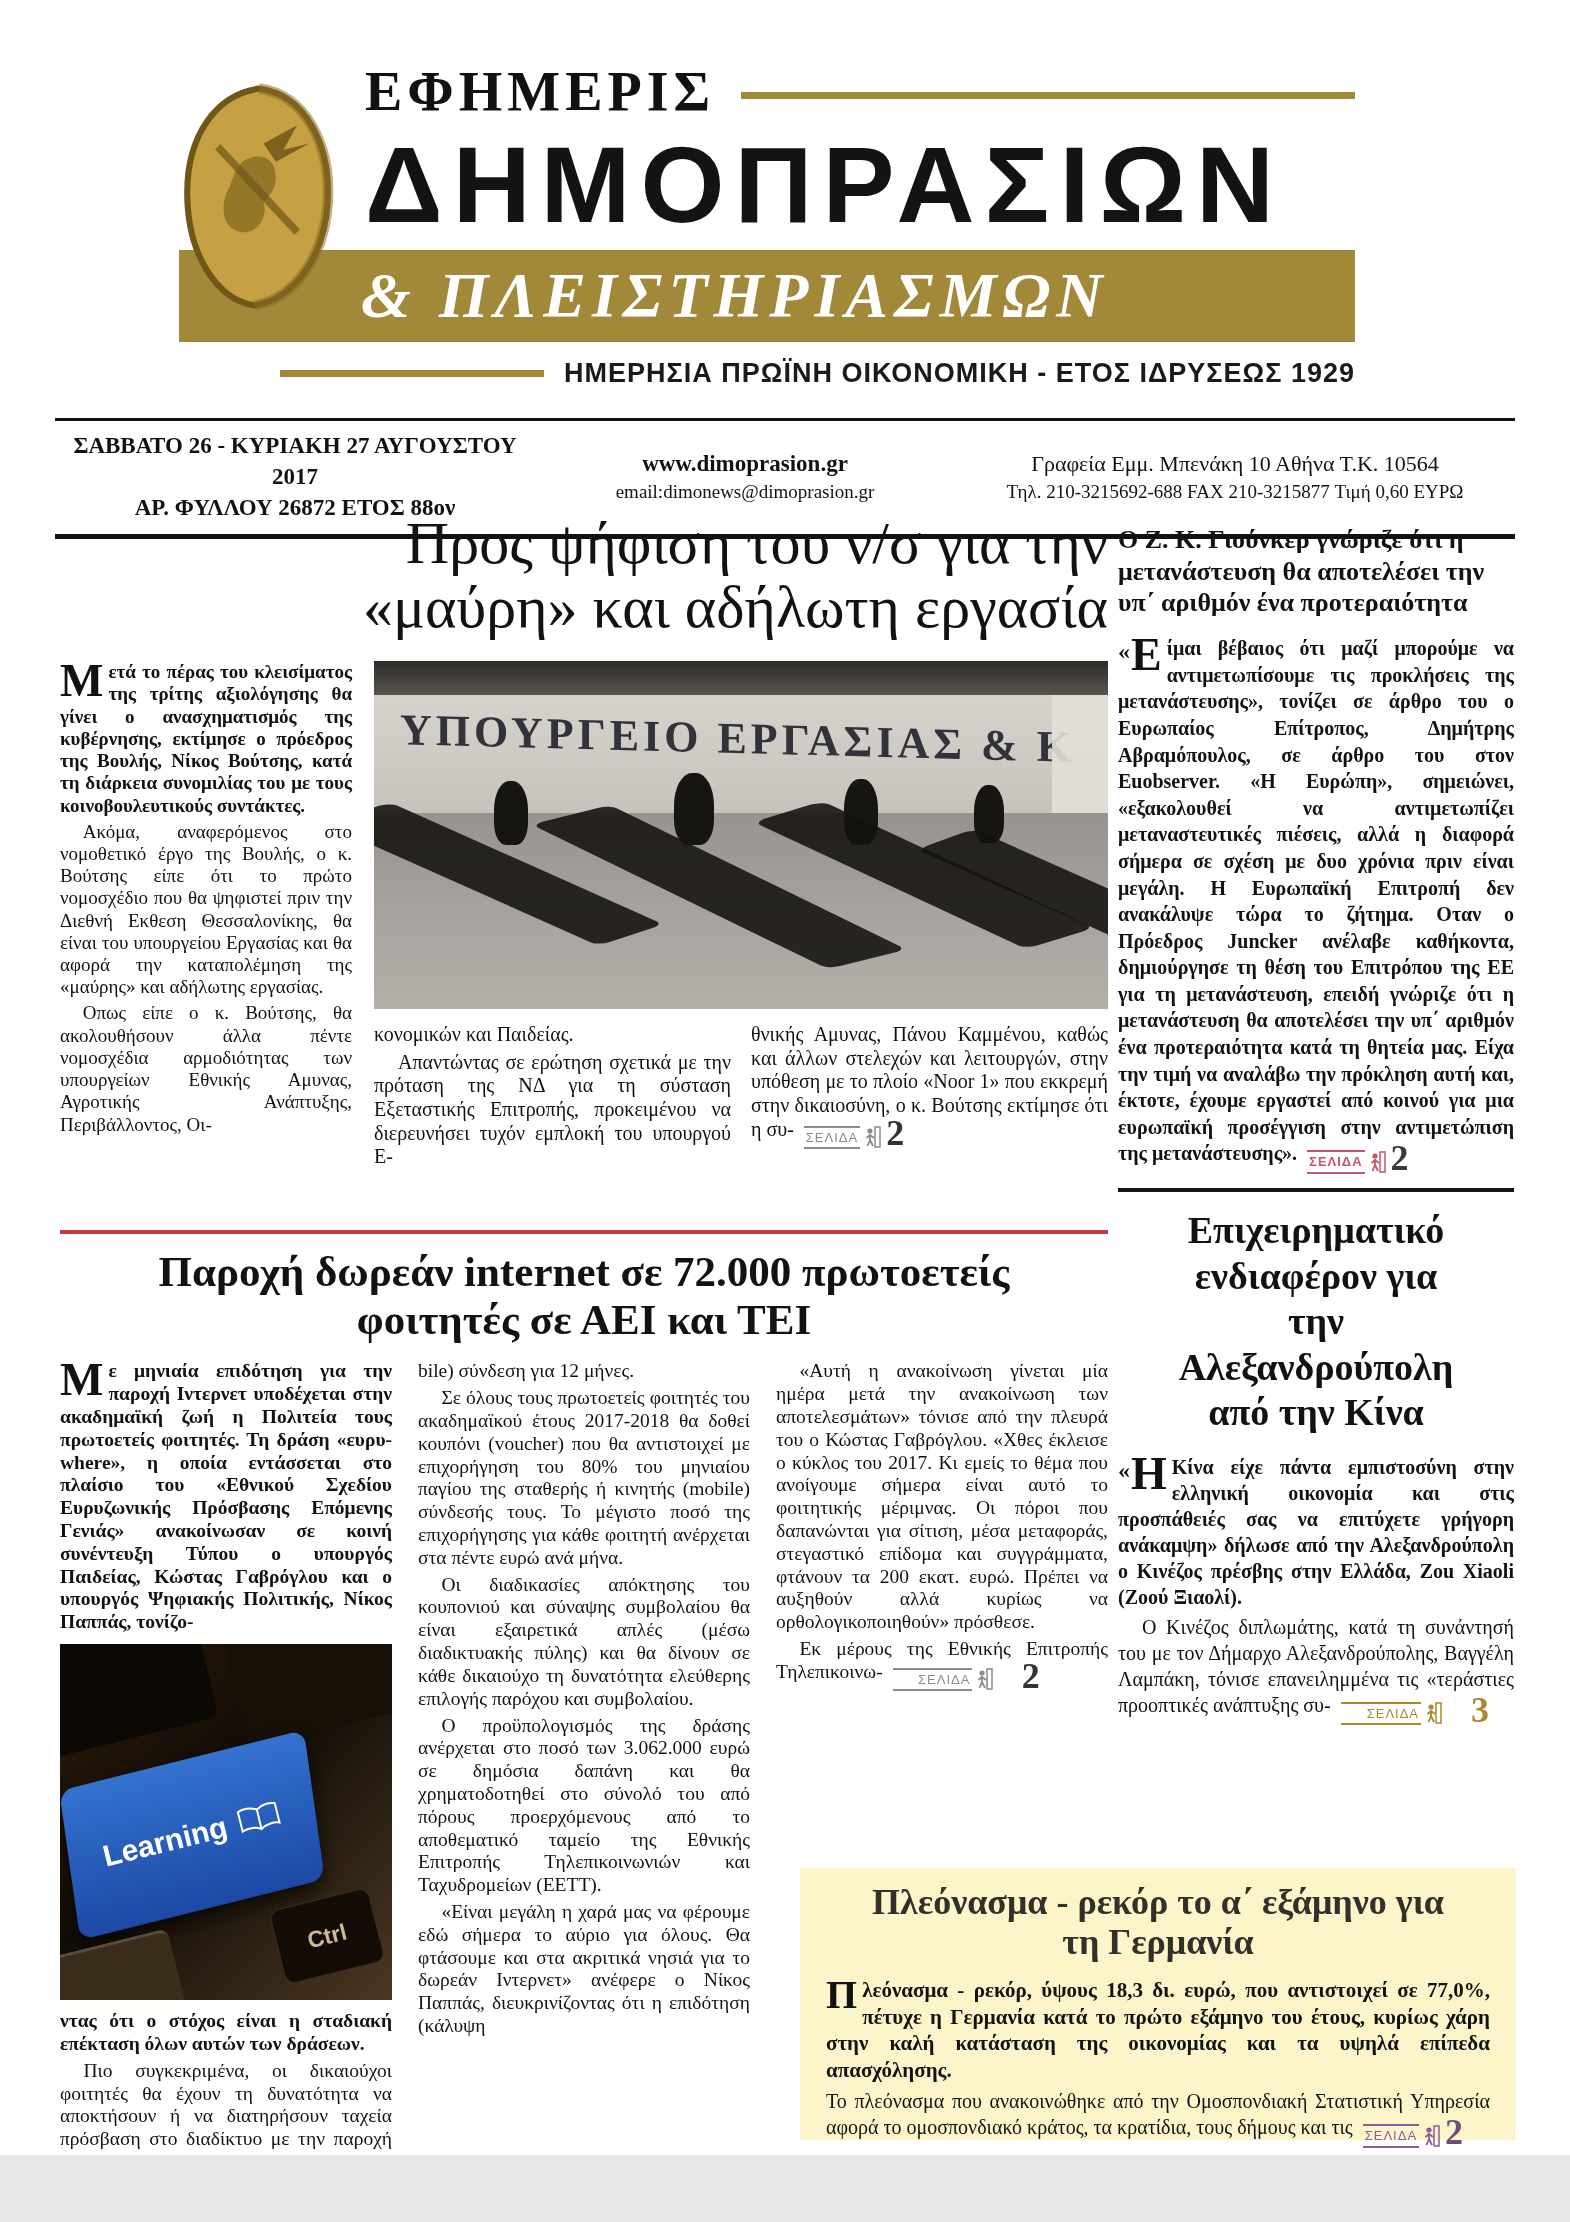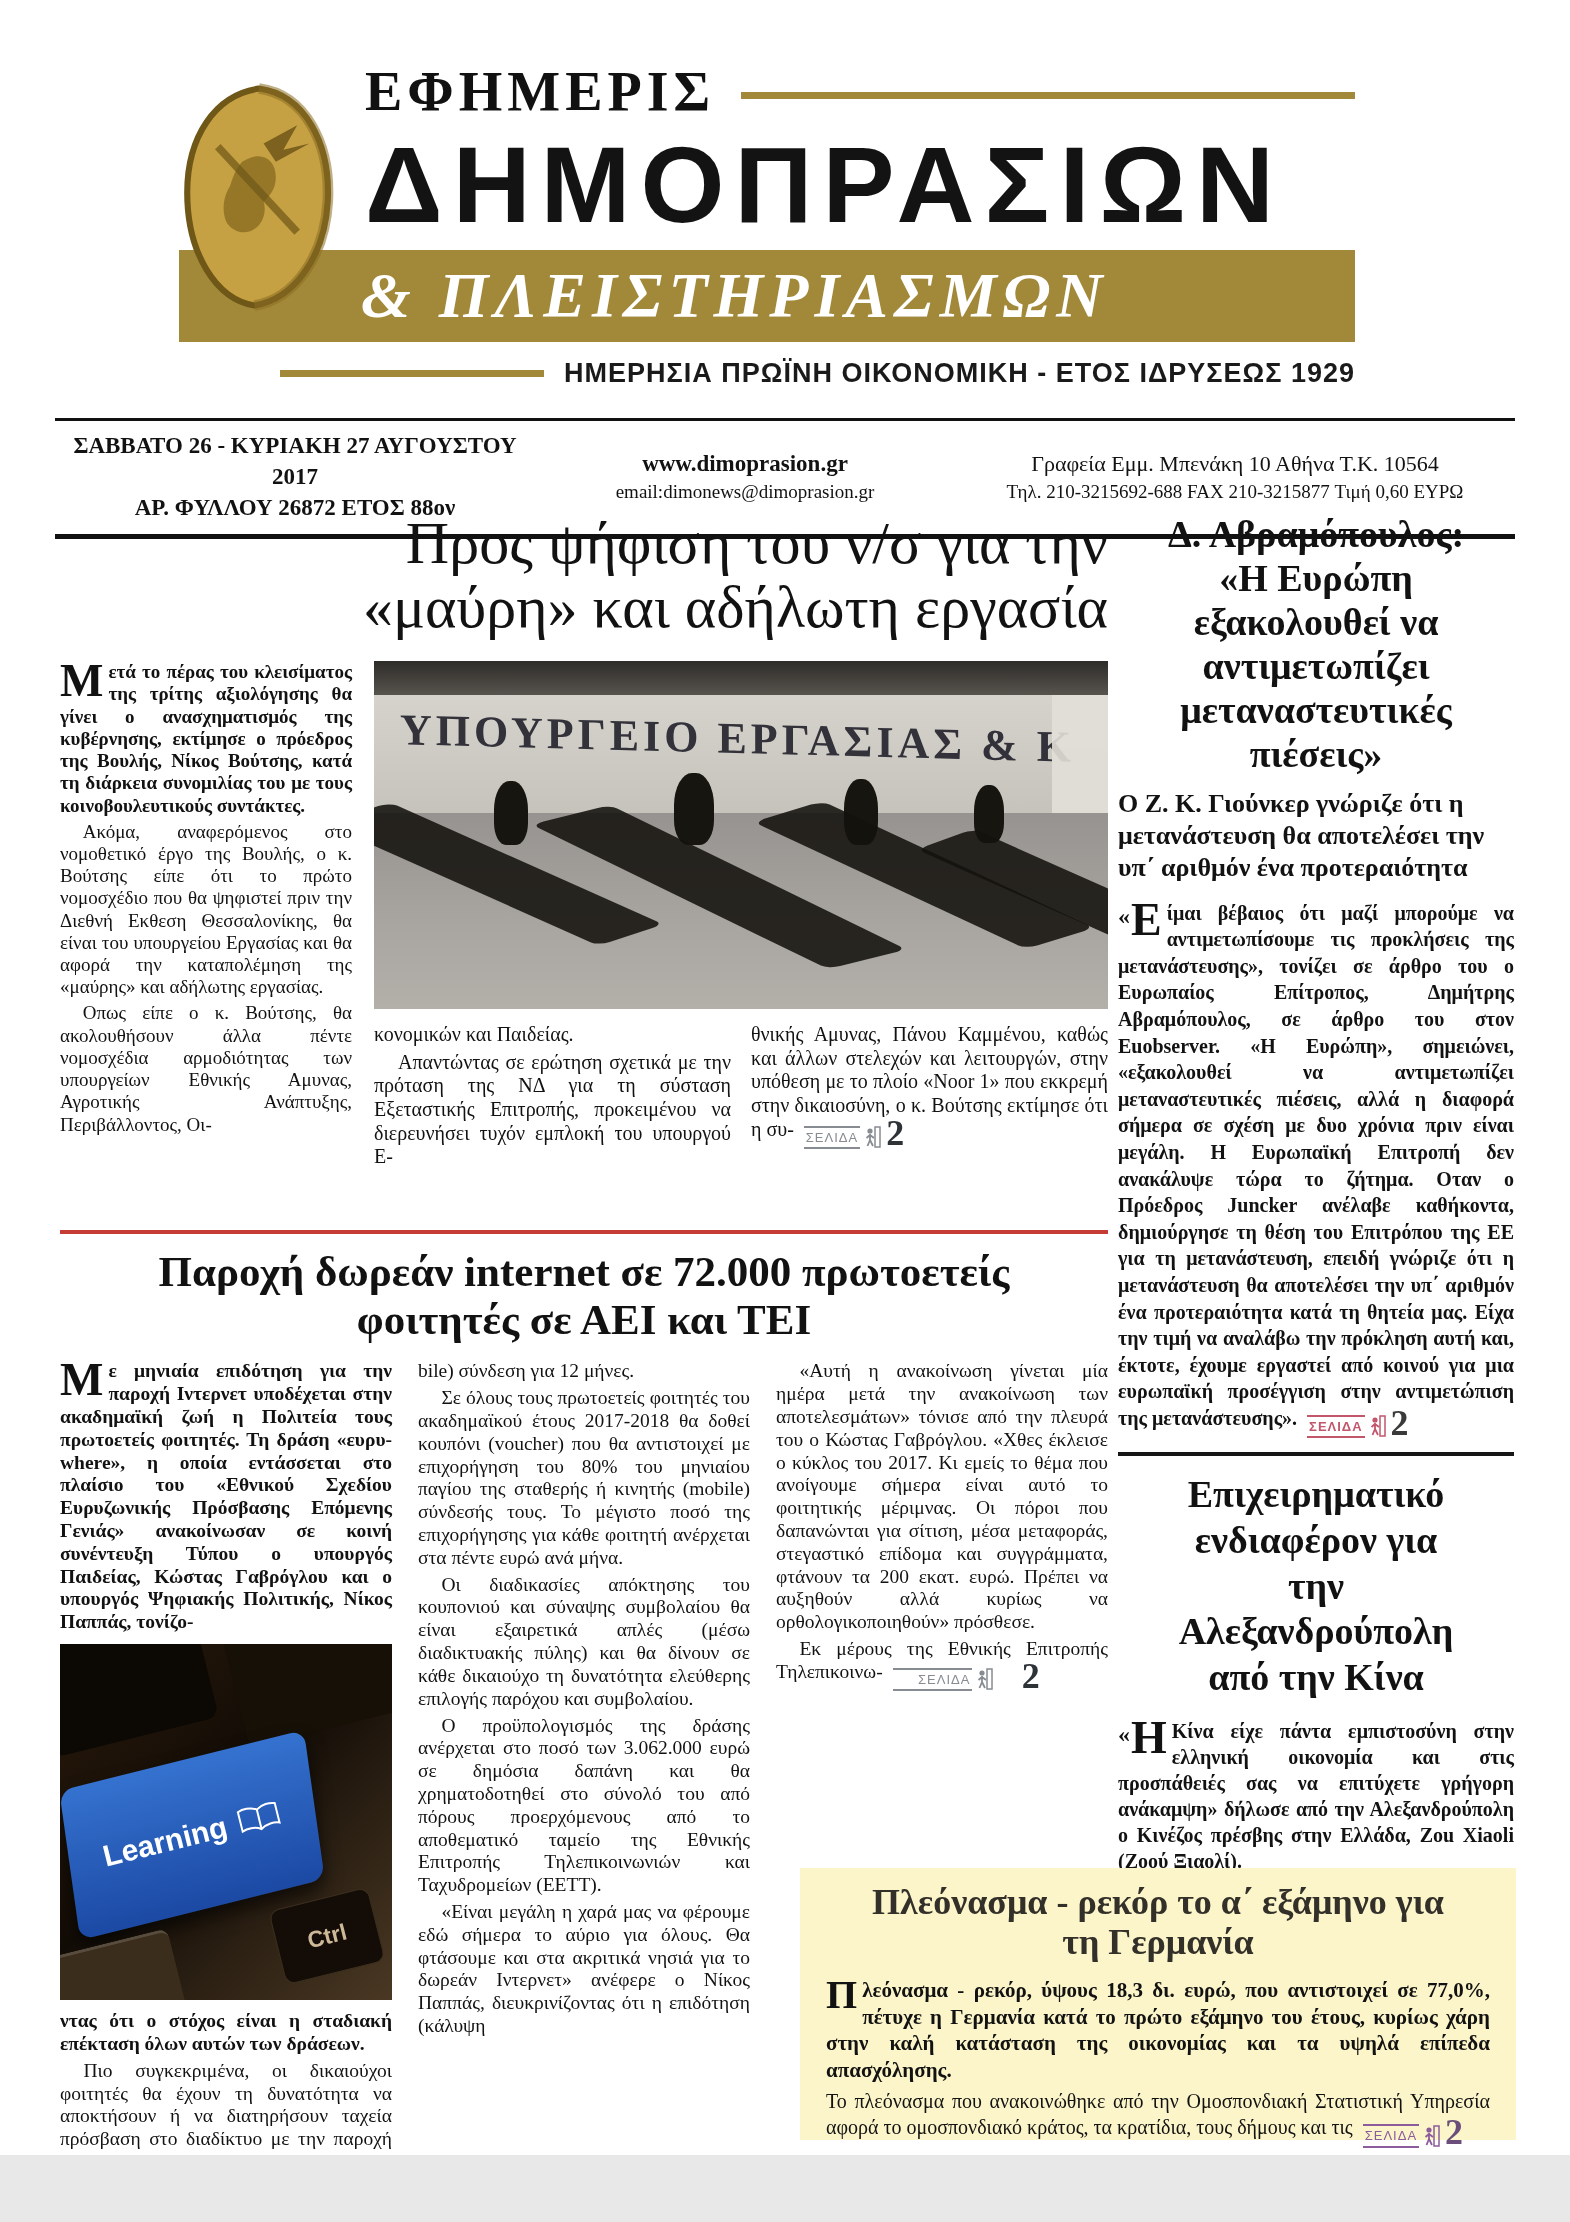--- a/index.html
+++ b/index.html
@@ -215,26 +215,20 @@
                 </span></p>
           </div>
         </div>
       </div>
     </div>
   </div>
 
   <div class="redrule"></div>
 
   <div class="rightcol">
-    <div class="r-headline prewrap">Δ.  Αβραμόπουλος:
-«Η  Ευρώπη
-εξακολουθεί  να
-αντιμετωπίζει
-μεταναστευτικές
-πιέσεις»</div>
     <div class="r-subhead">Ο Ζ. Κ. Γιούνκερ γνώριζε ότι η μετανάστευση θα αποτελέσει την υπ΄ αριθμόν ένα προτεραιότητα</div>
     <div class="r-body">
       <span class="dc-prefix">«</span><span class="dropcap">Ε</span><span>ίμαι βέβαιος ότι μαζί μπορούμε να αντιμετωπίσουμε τις προκλήσεις της μετανάστευσης», τονίζει σε άρθρο του ο Ευρωπαίος Επίτροπος, Δημήτρης Αβραμόπουλος, σε άρθρο του στον Euobserver. «Η Ευρώπη», σημειώνει, «εξακολουθεί να αντιμετωπίζει μεταναστευτικές πιέσεις, αλλά η διαφορά σήμερα σε σχέση με δυο χρόνια πριν είναι μεγάλη. Η Ευρωπαϊκή Επιτροπή δεν ανακάλυψε τώρα το ζήτημα. Οταν ο Πρόεδρος Juncker ανέλαβε καθήκοντα, δημιούργησε τη θέση του Επιτρόπου της ΕΕ για τη μετανάστευση, επειδή γνώριζε ότι η μετανάστευση θα αποτελέσει την υπ΄ αριθμόν ένα προτεραιότητα κατά τη θητεία μας. Είχα την τιμή να αναλάβω την πρόκληση αυτή και, έκτοτε, έχουμε εργαστεί από κοινού για μια ευρωπαϊκή προσέγγιση στην αντιμετώπιση της μετανάστευσης».</span><span class="jump jump--red">
           <span class="jump-label">ΣΕΛΙΔΑ</span>
           <svg class="jump-icon" width="16" height="24" viewBox="0 0 16 24">
             <rect x="10" y="2" width="5" height="20" fill="none" stroke="currentColor" stroke-width="1.5"></rect>
             <circle cx="5" cy="6" r="2.6" fill="currentColor"></circle>
             <path d="M5 9 L5 15 M5 10 L1.5 13 M5 10 L9 13 M5 15 L2.5 21 M5 15 L8 21" stroke="currentColor" stroke-width="1.8" fill="none"></path>
           </svg>
           <span class="jump-num">2</span>

